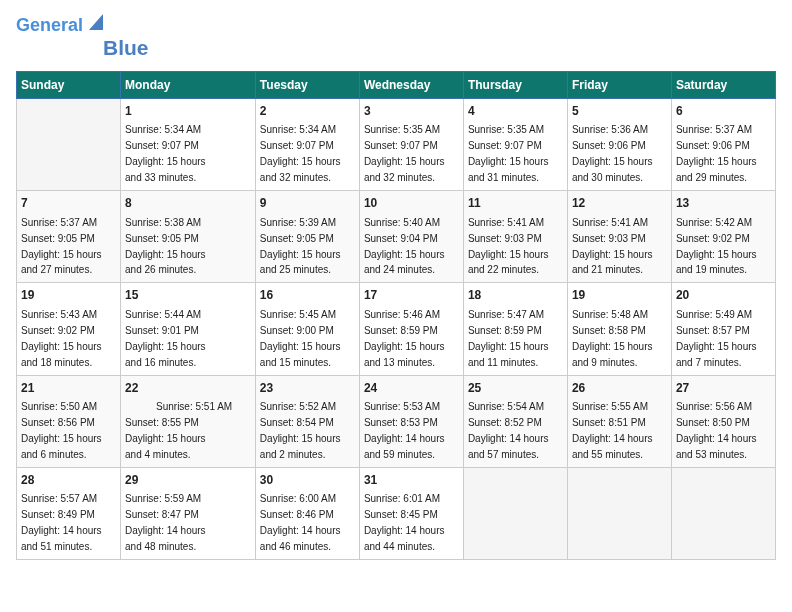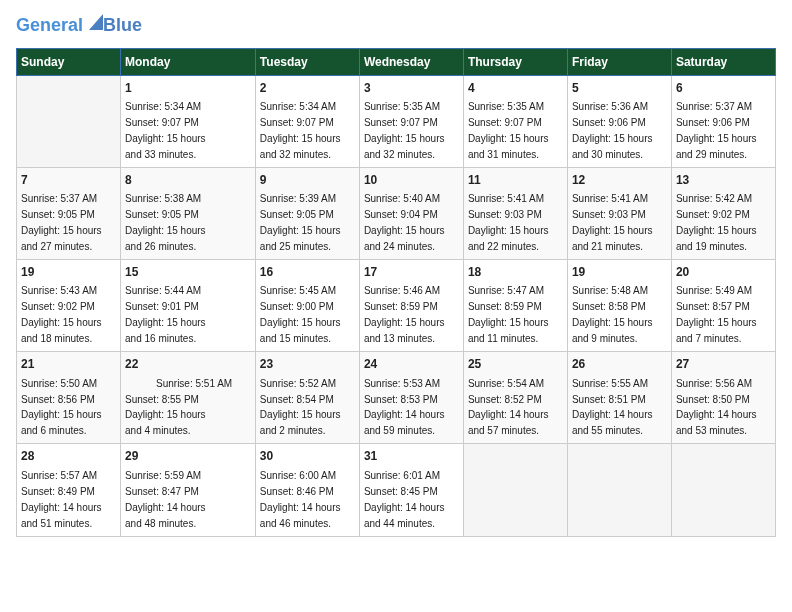--- a/index.html
+++ b/index.html
@@ -42,21 +42,21 @@
       font-size: 15px;
       color: #444;
       margin-top: 2px;
     }
     table {
       width: 100%;
       border-collapse: collapse;
       font-size: 11px;
     }
     thead tr th {
-      background-color: #14532d;
+      background-color: #0f766e;
       color: #fff;
       padding: 6px 4px;
       text-align: left;
       font-size: 12px;
       font-weight: bold;
       border: 1px solid #3a6faf;
     }
     tbody tr td {
       border: 1px solid #ccc;
       padding: 4px 4px;
@@ -88,21 +88,21 @@
 
 <div class="header">
   <div class="logo">
     <div style="display:flex;align-items:flex-start;">
       <div style="display:flex;align-items:center;">
         <span class="logo-text"><span>General</span></span>
         <svg width="18" height="18" viewBox="0 0 18 18" style="margin-left:2px;margin-top:-6px;">
           <polygon points="4,16 18,0 18,16" fill="#4a7fc1"></polygon>
         </svg>
       </div>
-      <span class="logo-text" style="color:#4a7fc1;font-size:18px;">Blue</span>
+      <span class="logo-text" style="color:#4a7fc1;font-size:21px;margin-top:20px;">Blue</span>
     </div>
   </div>
   <div class="title-block">
     <div class="month-title"></div>
     <div class="location-title"></div>
   </div>
 </div>
 
 <table>
   <thead>

